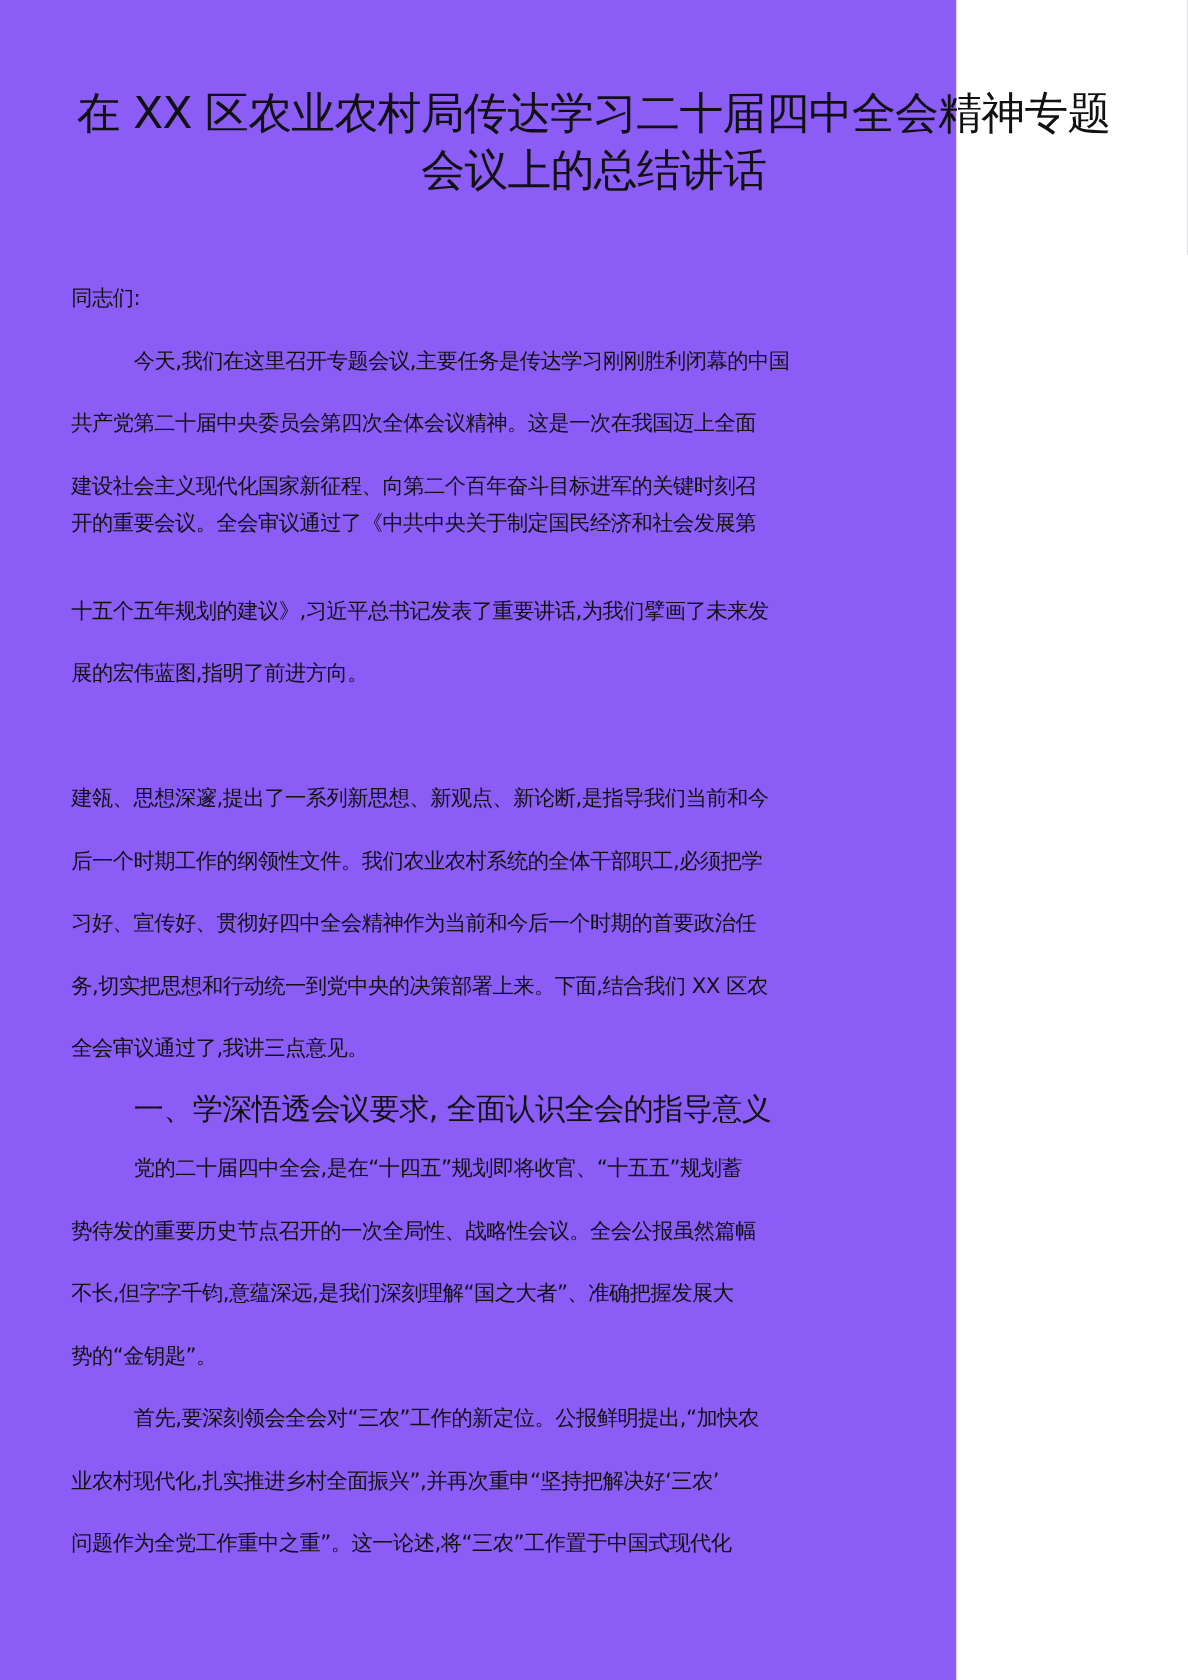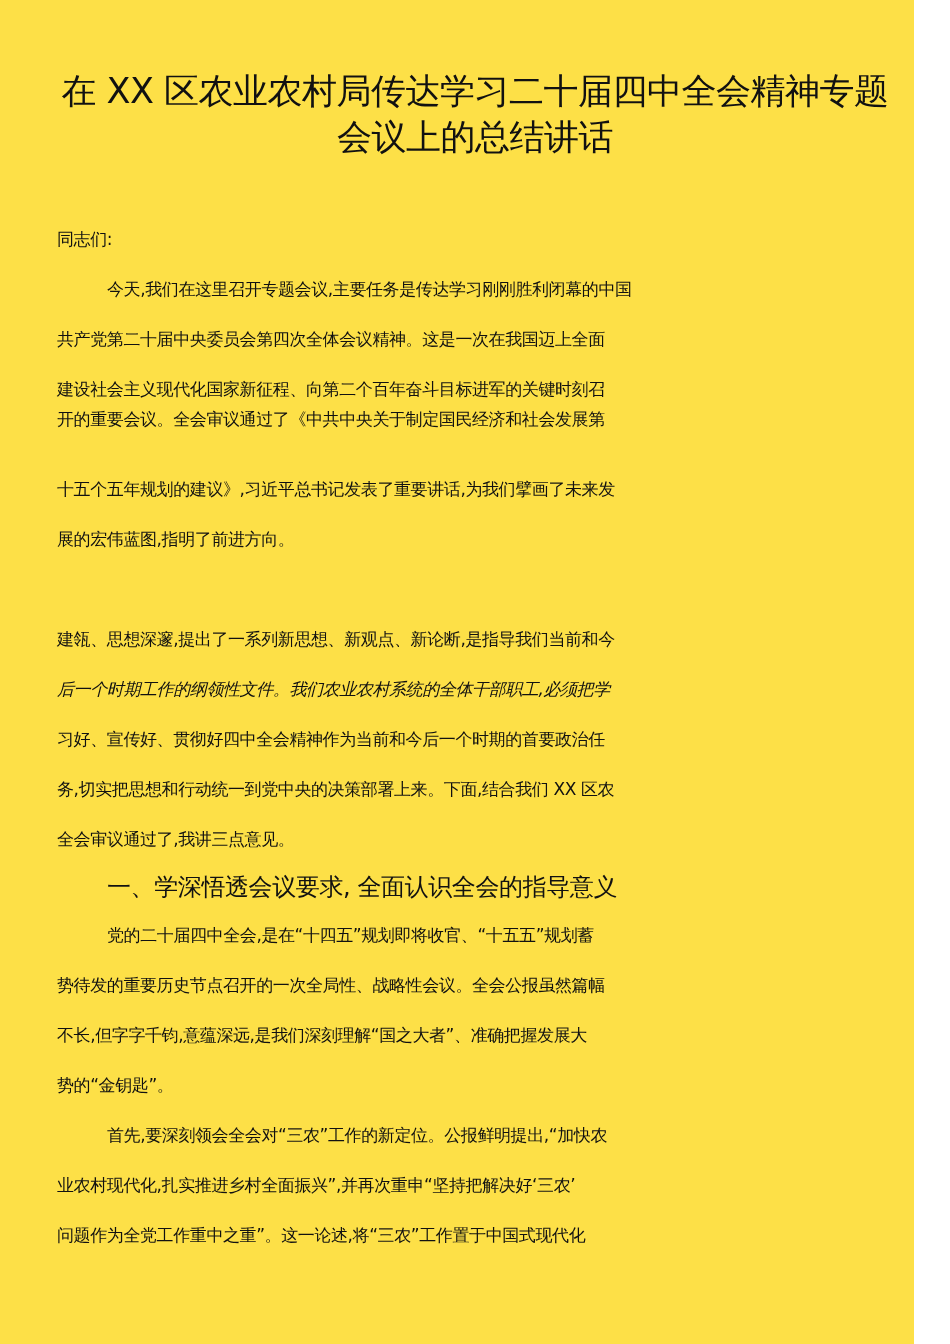--- a/index.html
+++ b/index.html
@@ -12,23 +12,23 @@
       height: 1344px;
       position: relative;
       overflow: hidden;
       font-family: "DejaVu Sans", "Liberation Sans", sans-serif;
       color: #111111;
     }
     .page {
       position: absolute;
       left: 0;
       top: 0;
-      width: 914px;
+      width: 765px;
       height: 1344px;
-      background: #fde047;
+      background: #8b5cf6;
     }
     .title {
       position: absolute;
       left: 40px;
       width: 870px;
       text-align: center;
       font-size: 35px;
       line-height: 46px;
       white-space: nowrap;
       letter-spacing: -0.5px;
@@ -60,21 +60,21 @@
   <div class="line" style="top:222px;">同志们:</div>
 
   <div class="line indent" style="top:272px;">今天,我们在这里召开专题会议,主要任务是传达学习刚刚胜利闭幕的中国</div>
   <div class="line" style="top:322px;">共产党第二十届中央委员会第四次全体会议精神。这是一次在我国迈上全面</div>
   <div class="line" style="top:372px;">建设社会主义现代化国家新征程、向第二个百年奋斗目标进军的关键时刻召</div>
   <div class="line" style="top:402px;text-align:right;">开的重要会议。全会审议通过了《中共中央关于制定国民经济和社会发展第</div>
   <div class="line" style="top:472px;">十五个五年规划的建议》,习近平总书记发表了重要讲话,为我们擘画了未来发</div>
   <div class="line" style="top:522px;">展的宏伟蓝图,指明了前进方向。</div>
 
   <div class="line" style="top:622px;">建瓴、思想深邃,提出了一系列新思想、新观点、新论断,是指导我们当前和今</div>
-  <div class="line" style="top:672px;font-style:italic;">后一个时期工作的纲领性文件。我们农业农村系统的全体干部职工,必须把学</div>
+  <div class="line" style="top:672px;">后一个时期工作的纲领性文件。我们农业农村系统的全体干部职工,必须把学</div>
   <div class="line" style="top:722px;">习好、宣传好、贯彻好四中全会精神作为当前和今后一个时期的首要政治任</div>
   <div class="line" style="top:772px;">务,切实把思想和行动统一到党中央的决策部署上来。下面,结合我们 XX 区农</div>
   <div class="line" style="top:822px;">全会审议通过了,我讲三点意见。</div>
 
   <div class="line indent heading" style="top:870px;">一、学深悟透会议要求, 全面认识全会的指导意义</div>
 
   <div class="line indent" style="top:918px;">党的二十届四中全会,是在“十四五”规划即将收官、“十五五”规划蓄</div>
   <div class="line" style="top:968px;">势待发的重要历史节点召开的一次全局性、战略性会议。全会公报虽然篇幅</div>
   <div class="line" style="top:1018px;">不长,但字字千钧,意蕴深远,是我们深刻理解“国之大者”、准确把握发展大</div>
   <div class="line" style="top:1068px;">势的“金钥匙”。</div>

